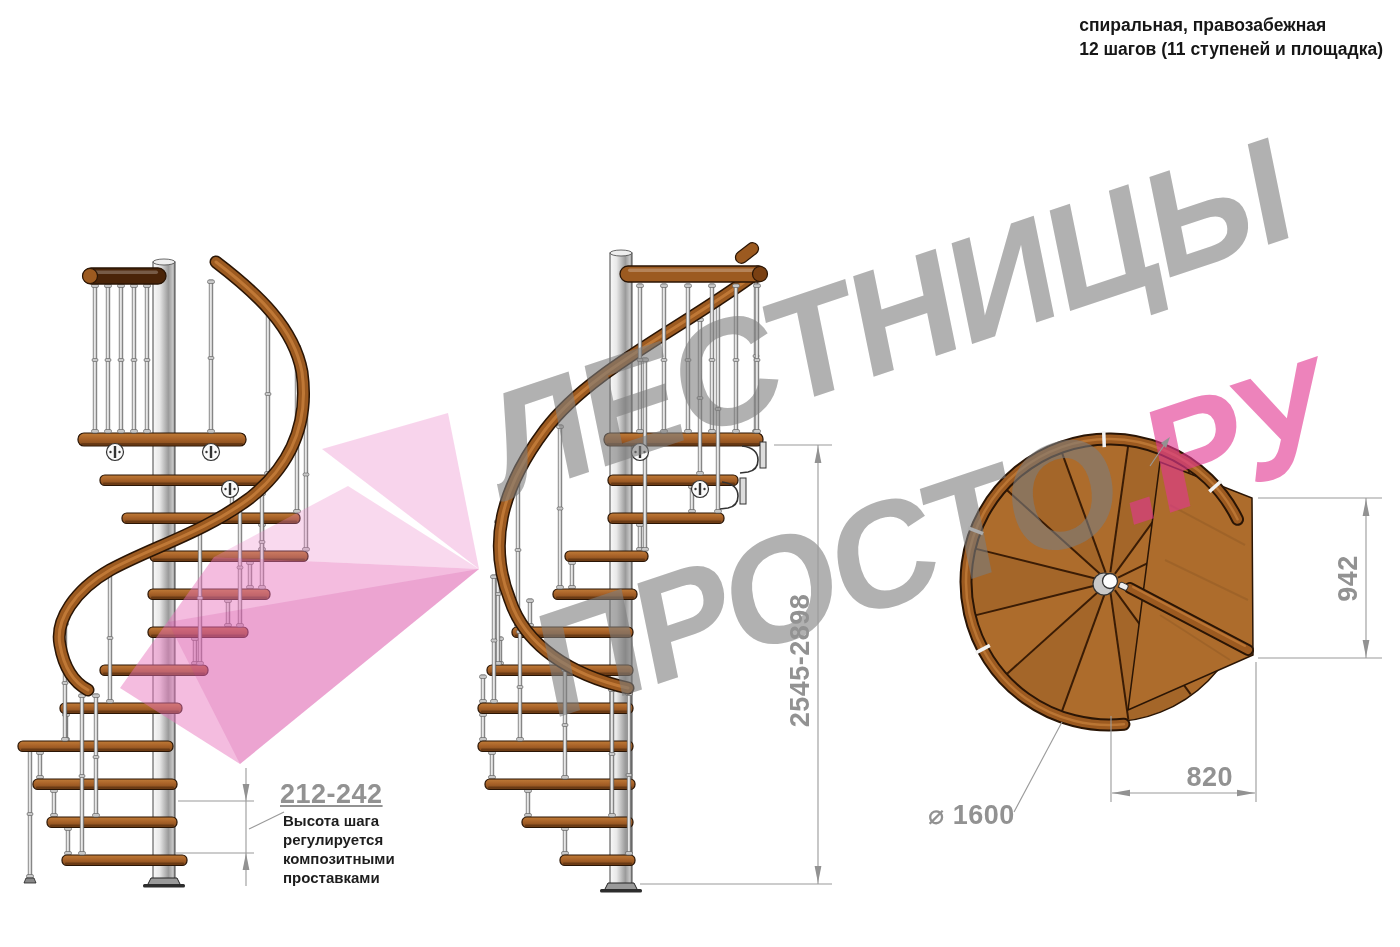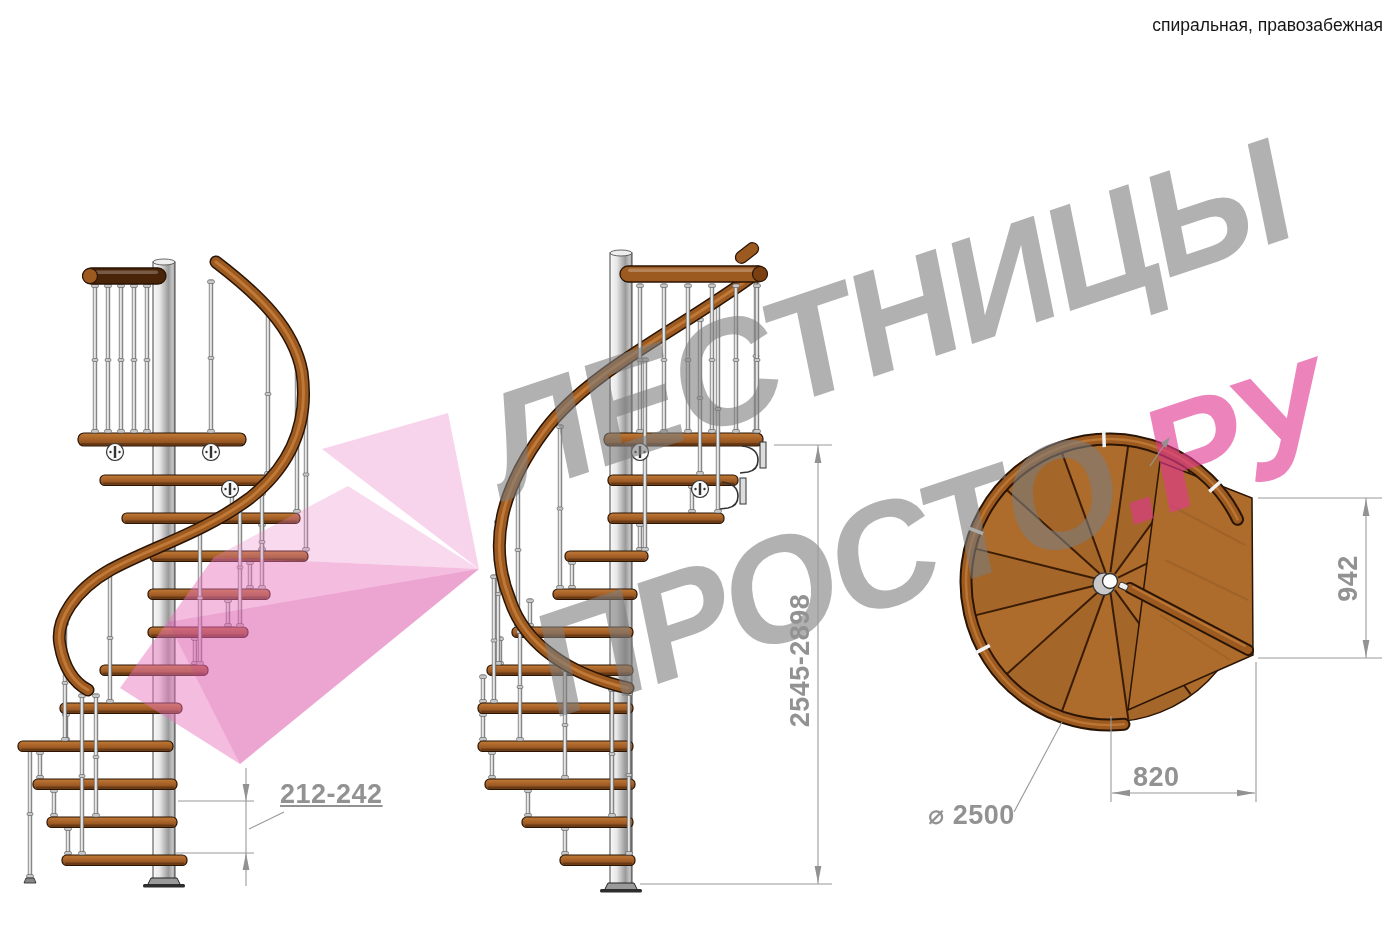--- a/index.html
+++ b/index.html
@@ -1,20 +1,20 @@
 <!DOCTYPE html>
 <html><head>
 <meta charset="utf-8">
 <style>
   html,body{margin:0;padding:0;background:#fff;}
   #canvas{position:relative;width:1400px;height:947px;overflow:hidden;background:#fff;
           font-family:"Liberation Sans","DejaVu Sans",sans-serif;}
   #drawing,#dims,#arrowmark{position:absolute;left:0;top:0;}
   .hdr{position:absolute;right:17px;top:13px;text-align:left;color:#161616;
-       font-size:17.5px;line-height:24px;font-weight:400;}
+       font-size:17.5px;line-height:24px;font-weight:700;}
   #watermark{position:absolute;left:470px;top:205px;width:880px;height:450px;
              transform:rotate(-18.5deg) skewX(-7deg);
              font-size:148px;font-weight:bold;letter-spacing:-3px;line-height:223px;
              text-align:center;white-space:nowrap;color:rgba(125,125,125,0.60);}
   #watermark .pink{color:rgba(226,55,145,0.62);}
   .dimtxt{position:absolute;color:#929292;font-weight:bold;font-size:27px;letter-spacing:0.5px;}
   .rot{transform:rotate(-90deg);text-align:center;}
   #note{position:absolute;left:283px;top:811px;width:136px;color:#1d1d1d;
         font-weight:bold;font-size:15px;line-height:19px;}
 </style>
@@ -424,25 +424,27 @@
       <polygon points="1112,793 1130,789.7 1130,796.3"></polygon>
       <polygon points="1255,793 1237,789.7 1237,796.3"></polygon>
       <polygon points="246,801 242.6,784 249.4,784"></polygon>
       <polygon points="246,853 242.6,870 249.4,870"></polygon>
       <polygon points="1170,437 1161,443 1166,448"></polygon>
     </g>
   </svg>
 
   <div class="hdr">
     <div>спиральная, правозабежная</div>
+    <div>12 шагов (11 ступеней и площадка)</div>
   </div>
 
   <div class="dimtxt" style="left:280px;top:779px;text-decoration:underline;">212-242</div>
+  <div id="note">Высота шага регулируется композитными проставками</div>
 
   <div class="dimtxt rot" style="left:720px;top:645px;width:160px;">2545-2898</div>
 
   <div class="dimtxt rot" style="left:1313px;top:563px;width:70px;">942</div>
 
-  <div class="dimtxt" style="left:1133px;top:762px;width:100px;text-align:left;">820</div>
-
-  <div class="dimtxt" style="left:928px;top:799px;">⌀ 2500</div>
+  <div class="dimtxt" style="left:1133px;top:762px;width:100px;text-align:right;">820</div>
+
+  <div class="dimtxt" style="left:928px;top:799px;">⌀ 1600</div>
 
 </div>
 
 </body></html>

